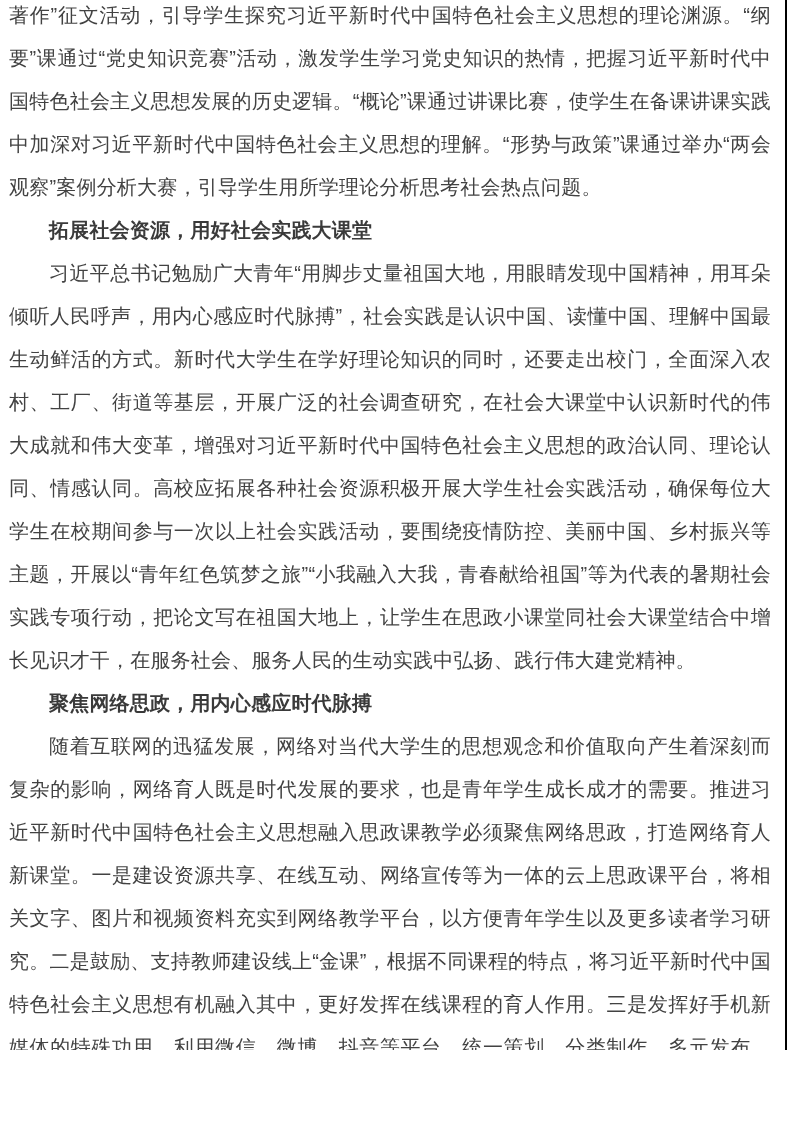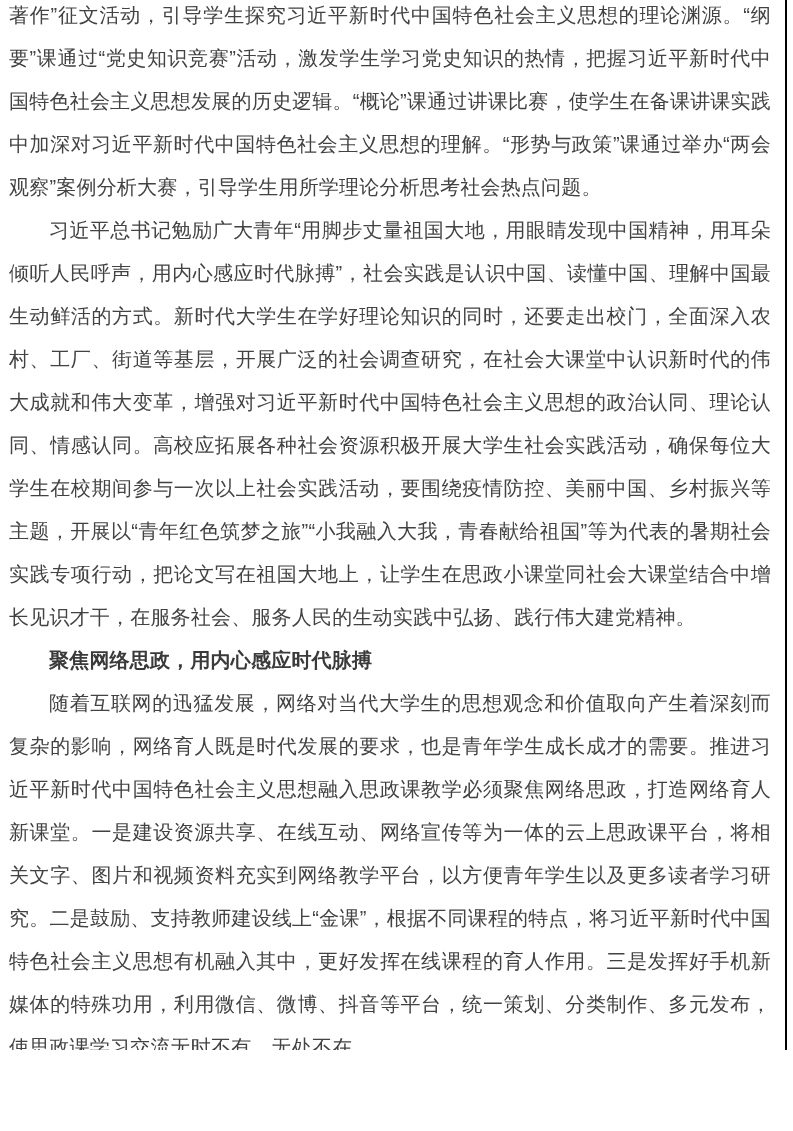--- a/index.html
+++ b/index.html
@@ -51,20 +51,21 @@
 </style>
 </head>
 <body>
 
 <div class="viewport">
 
   <div class="text-area">
 
     <p class="no-indent">著作”征文活动，引导学生探究习近平新时代中国特色社会主义思想的理论渊源。“纲要”课通过“党史知识竞赛”活动，激发学生学习党史知识的热情，把握习近平新时代中国特色社会主义思想发展的历史逻辑。“概论”课通过讲课比赛，使学生在备课讲课实践中加深对习近平新时代中国特色社会主义思想的理解。“形势与政策”课通过举办“两会观察”案例分析大赛，引导学生用所学理论分析思考社会热点问题。</p>
 
+    <p class="heading">拓展社会资源，用好社会实践大课堂</p>
 
     <p>习近平总书记勉励广大青年“用脚步丈量祖国大地，用眼睛发现中国精神，用耳朵倾听人民呼声，用内心感应时代脉搏”，社会实践是认识中国、读懂中国、理解中国最生动鲜活的方式。新时代大学生在学好理论知识的同时，还要走出校门，全面深入农村、工厂、街道等基层，开展广泛的社会调查研究，在社会大课堂中认识新时代的伟大成就和伟大变革，增强对习近平新时代中国特色社会主义思想的政治认同、理论认同、情感认同。高校应拓展各种社会资源积极开展大学生社会实践活动，确保每位大学生在校期间参与一次以上社会实践活动，要围绕疫情防控、美丽中国、乡村振兴等主题，开展以“青年红色筑梦之旅”“小我融入大我，青春献给祖国”等为代表的暑期社会实践专项行动，把论文写在祖国大地上，让学生在思政小课堂同社会大课堂结合中增长见识才干，在服务社会、服务人民的生动实践中弘扬、践行伟大建党精神。</p>
 
     <p class="heading">聚焦网络思政，用内心感应时代脉搏</p>
 
     <p>随着互联网的迅猛发展，网络对当代大学生的思想观念和价值取向产生着深刻而复杂的影响，网络育人既是时代发展的要求，也是青年学生成长成才的需要。推进习近平新时代中国特色社会主义思想融入思政课教学必须聚焦网络思政，打造网络育人新课堂。一是建设资源共享、在线互动、网络宣传等为一体的云上思政课平台，将相关文字、图片和视频资料充实到网络教学平台，以方便青年学生以及更多读者学习研究。二是鼓励、支持教师建设线上“金课”，根据不同课程的特点，将习近平新时代中国特色社会主义思想有机融入其中，更好发挥在线课程的育人作用。三是发挥好手机新媒体的特殊功用，利用微信、微博、抖音等平台，统一策划、分类制作、多元发布，使思政课学习交流无时不有、无处不在。</p>
 
   </div>
 
   <div class="page-frame"></div>

